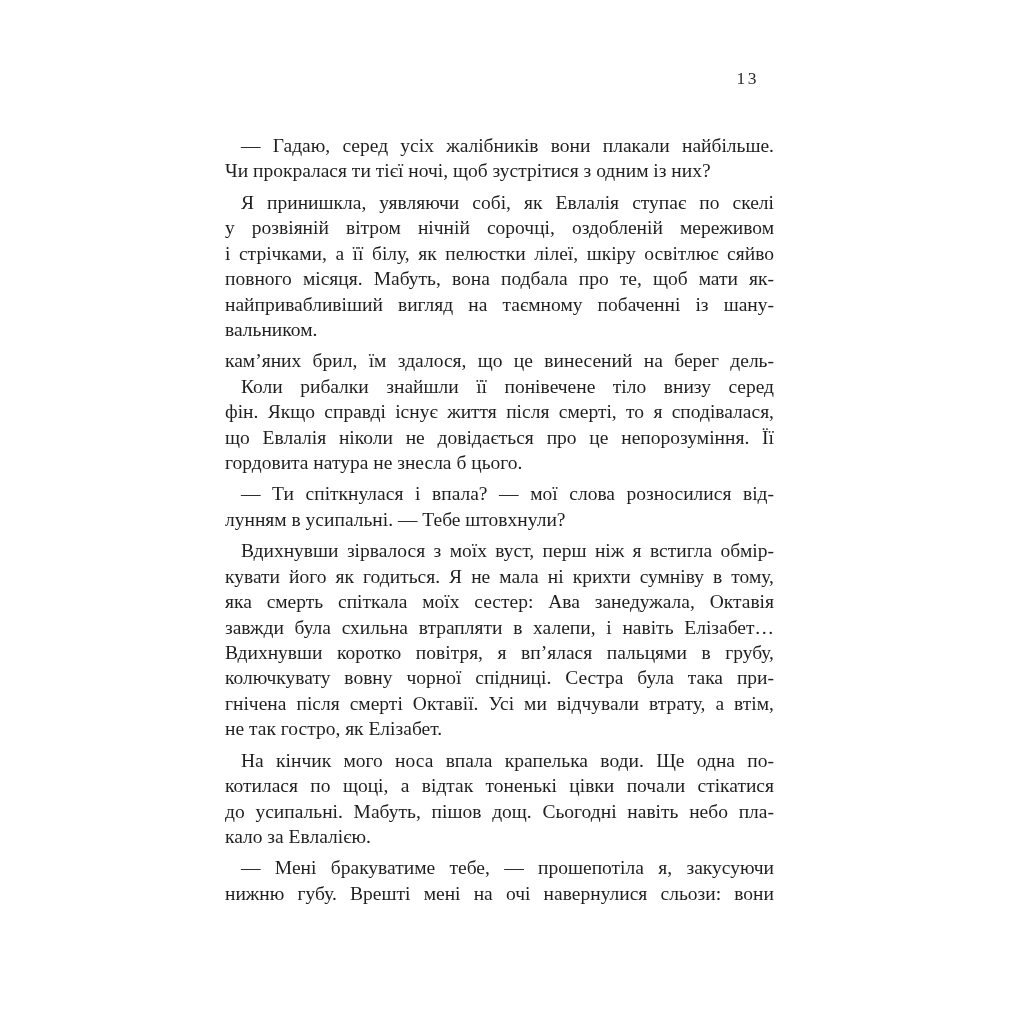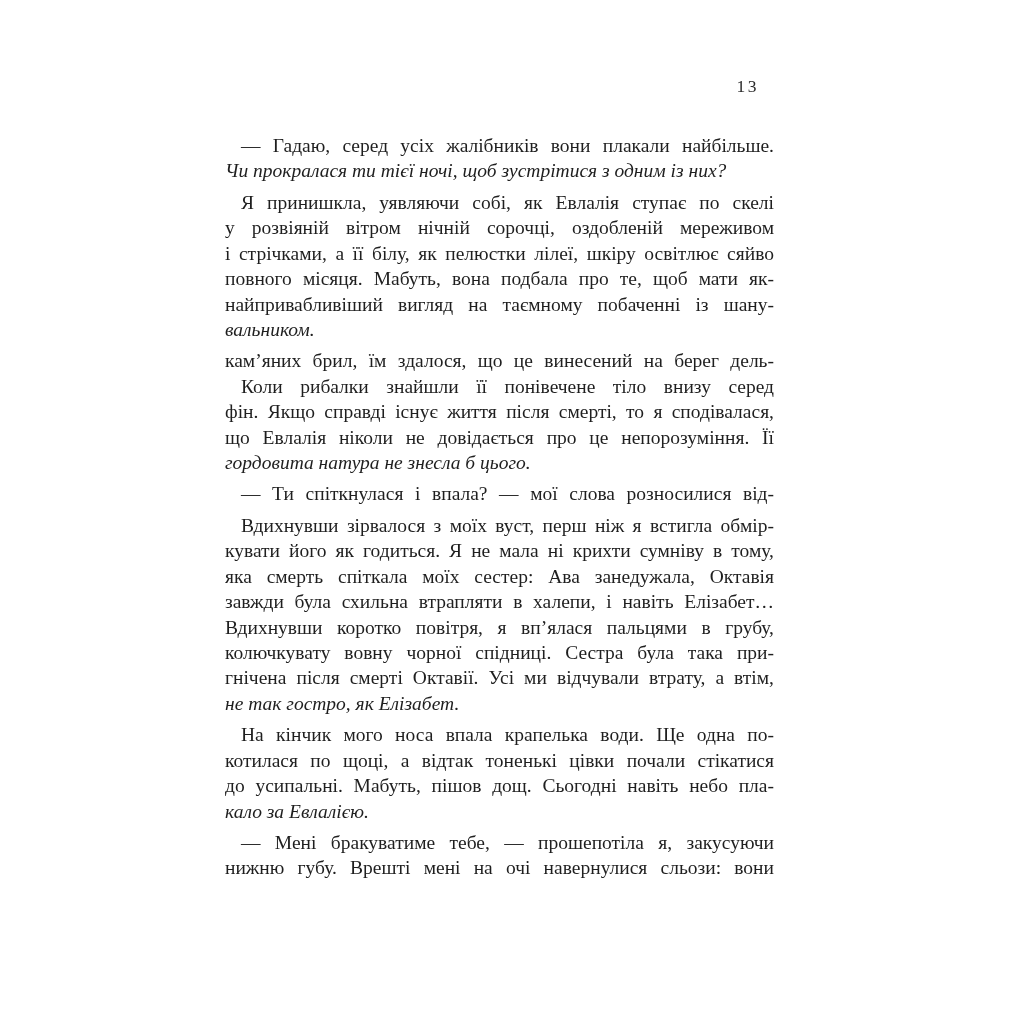--- a/index.html
+++ b/index.html
@@ -11,21 +11,21 @@
     position: relative;
     width: 1024px;
     height: 1024px;
     background: #ffffff;
     font-family: "Liberation Serif", "DejaVu Serif", serif;
     color: #1f1f1f;
     overflow: hidden;
   }
   .pagenum {
     position: absolute;
-    top: 76px;
+    top: 68px;
     left: 0;
     width: 759px;
     text-align: right;
     font-size: 17.5px;
     line-height: 20px;
     letter-spacing: 2.5px;
     color: #2b2b2b;
   }
   .text-block {
     position: absolute;
@@ -36,21 +36,20 @@
     line-height: 25.42px;
   }
   .para { margin: 6px; padding: 0; }
   .line {
     text-align: justify;
     text-align-last: justify;
   }
   .line.last {
     text-align: left;
     text-align-last: left;
-    font-style: italic;
   }
   .line.indent {
     text-indent: 16px;
   }
 </style>
 </head>
 <body>
 
 <div class="page">
 
@@ -75,20 +74,21 @@
     <div class="para">
       <div class="line">кам’яних брил, їм здалося, що це винесений на берег дель-</div>
       <div class="line indent">Коли рибалки знайшли її понівечене тіло внизу серед</div>
       <div class="line">фін. Якщо справді існує життя після смерті, то я сподівалася,</div>
       <div class="line">що Евлалія ніколи не довідається про це непорозуміння. Її</div>
       <div class="line last">гордовита натура не знесла б цього.</div>
     </div>
 
     <div class="para">
       <div class="line indent">— Ти спіткнулася і впала? — мої слова розносилися від-</div>
+      <div class="line last">лунням в усипальні. — Тебе штовхнули?</div>
     </div>
 
     <div class="para">
       <div class="line indent">Вдихнувши зірвалося з моїх вуст, перш ніж я встигла обмір-</div>
       <div class="line">кувати його як годиться. Я не мала ні крихти сумніву в тому,</div>
       <div class="line">яка смерть спіткала моїх сестер: Ава занедужала, Октавія</div>
       <div class="line">завжди була схильна втрапляти в халепи, і навіть Елізабет…</div>
       <div class="line">Вдихнувши коротко повітря, я вп’ялася пальцями в грубу,</div>
       <div class="line">колючкувату вовну чорної спідниці. Сестра була така при-</div>
       <div class="line">гнічена після смерті Октавії. Усі ми відчували втрату, а втім,</div>

